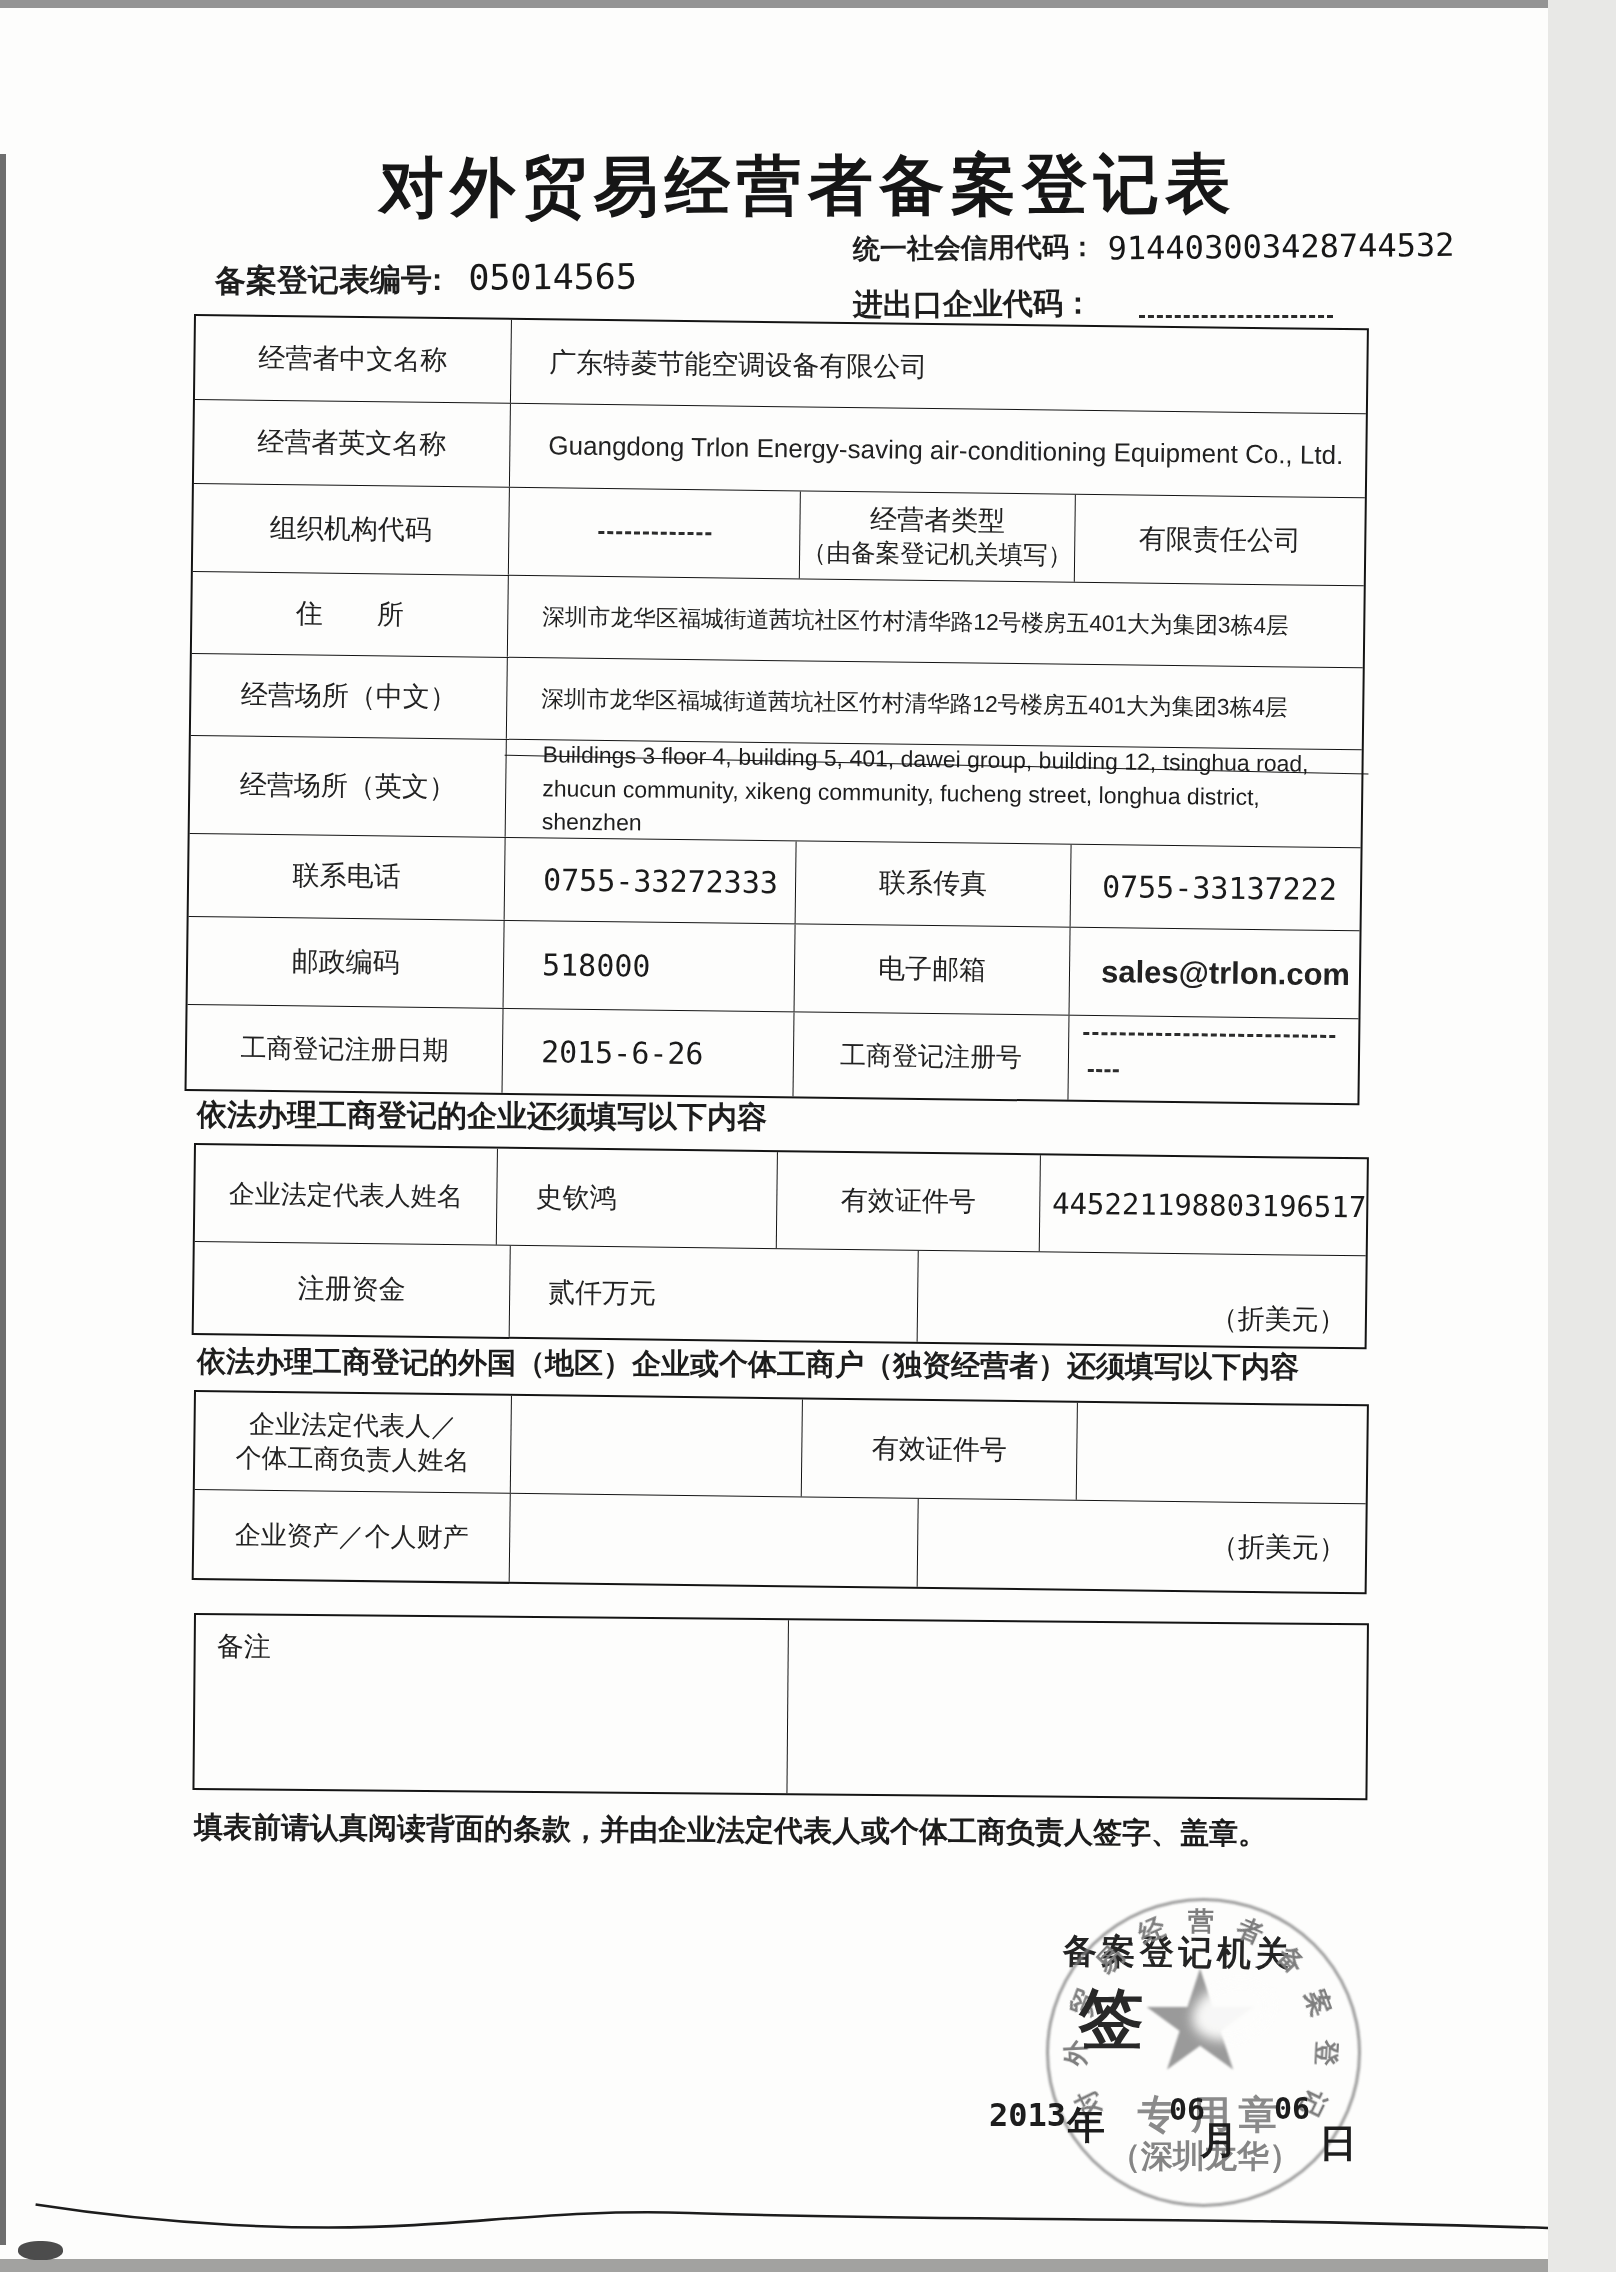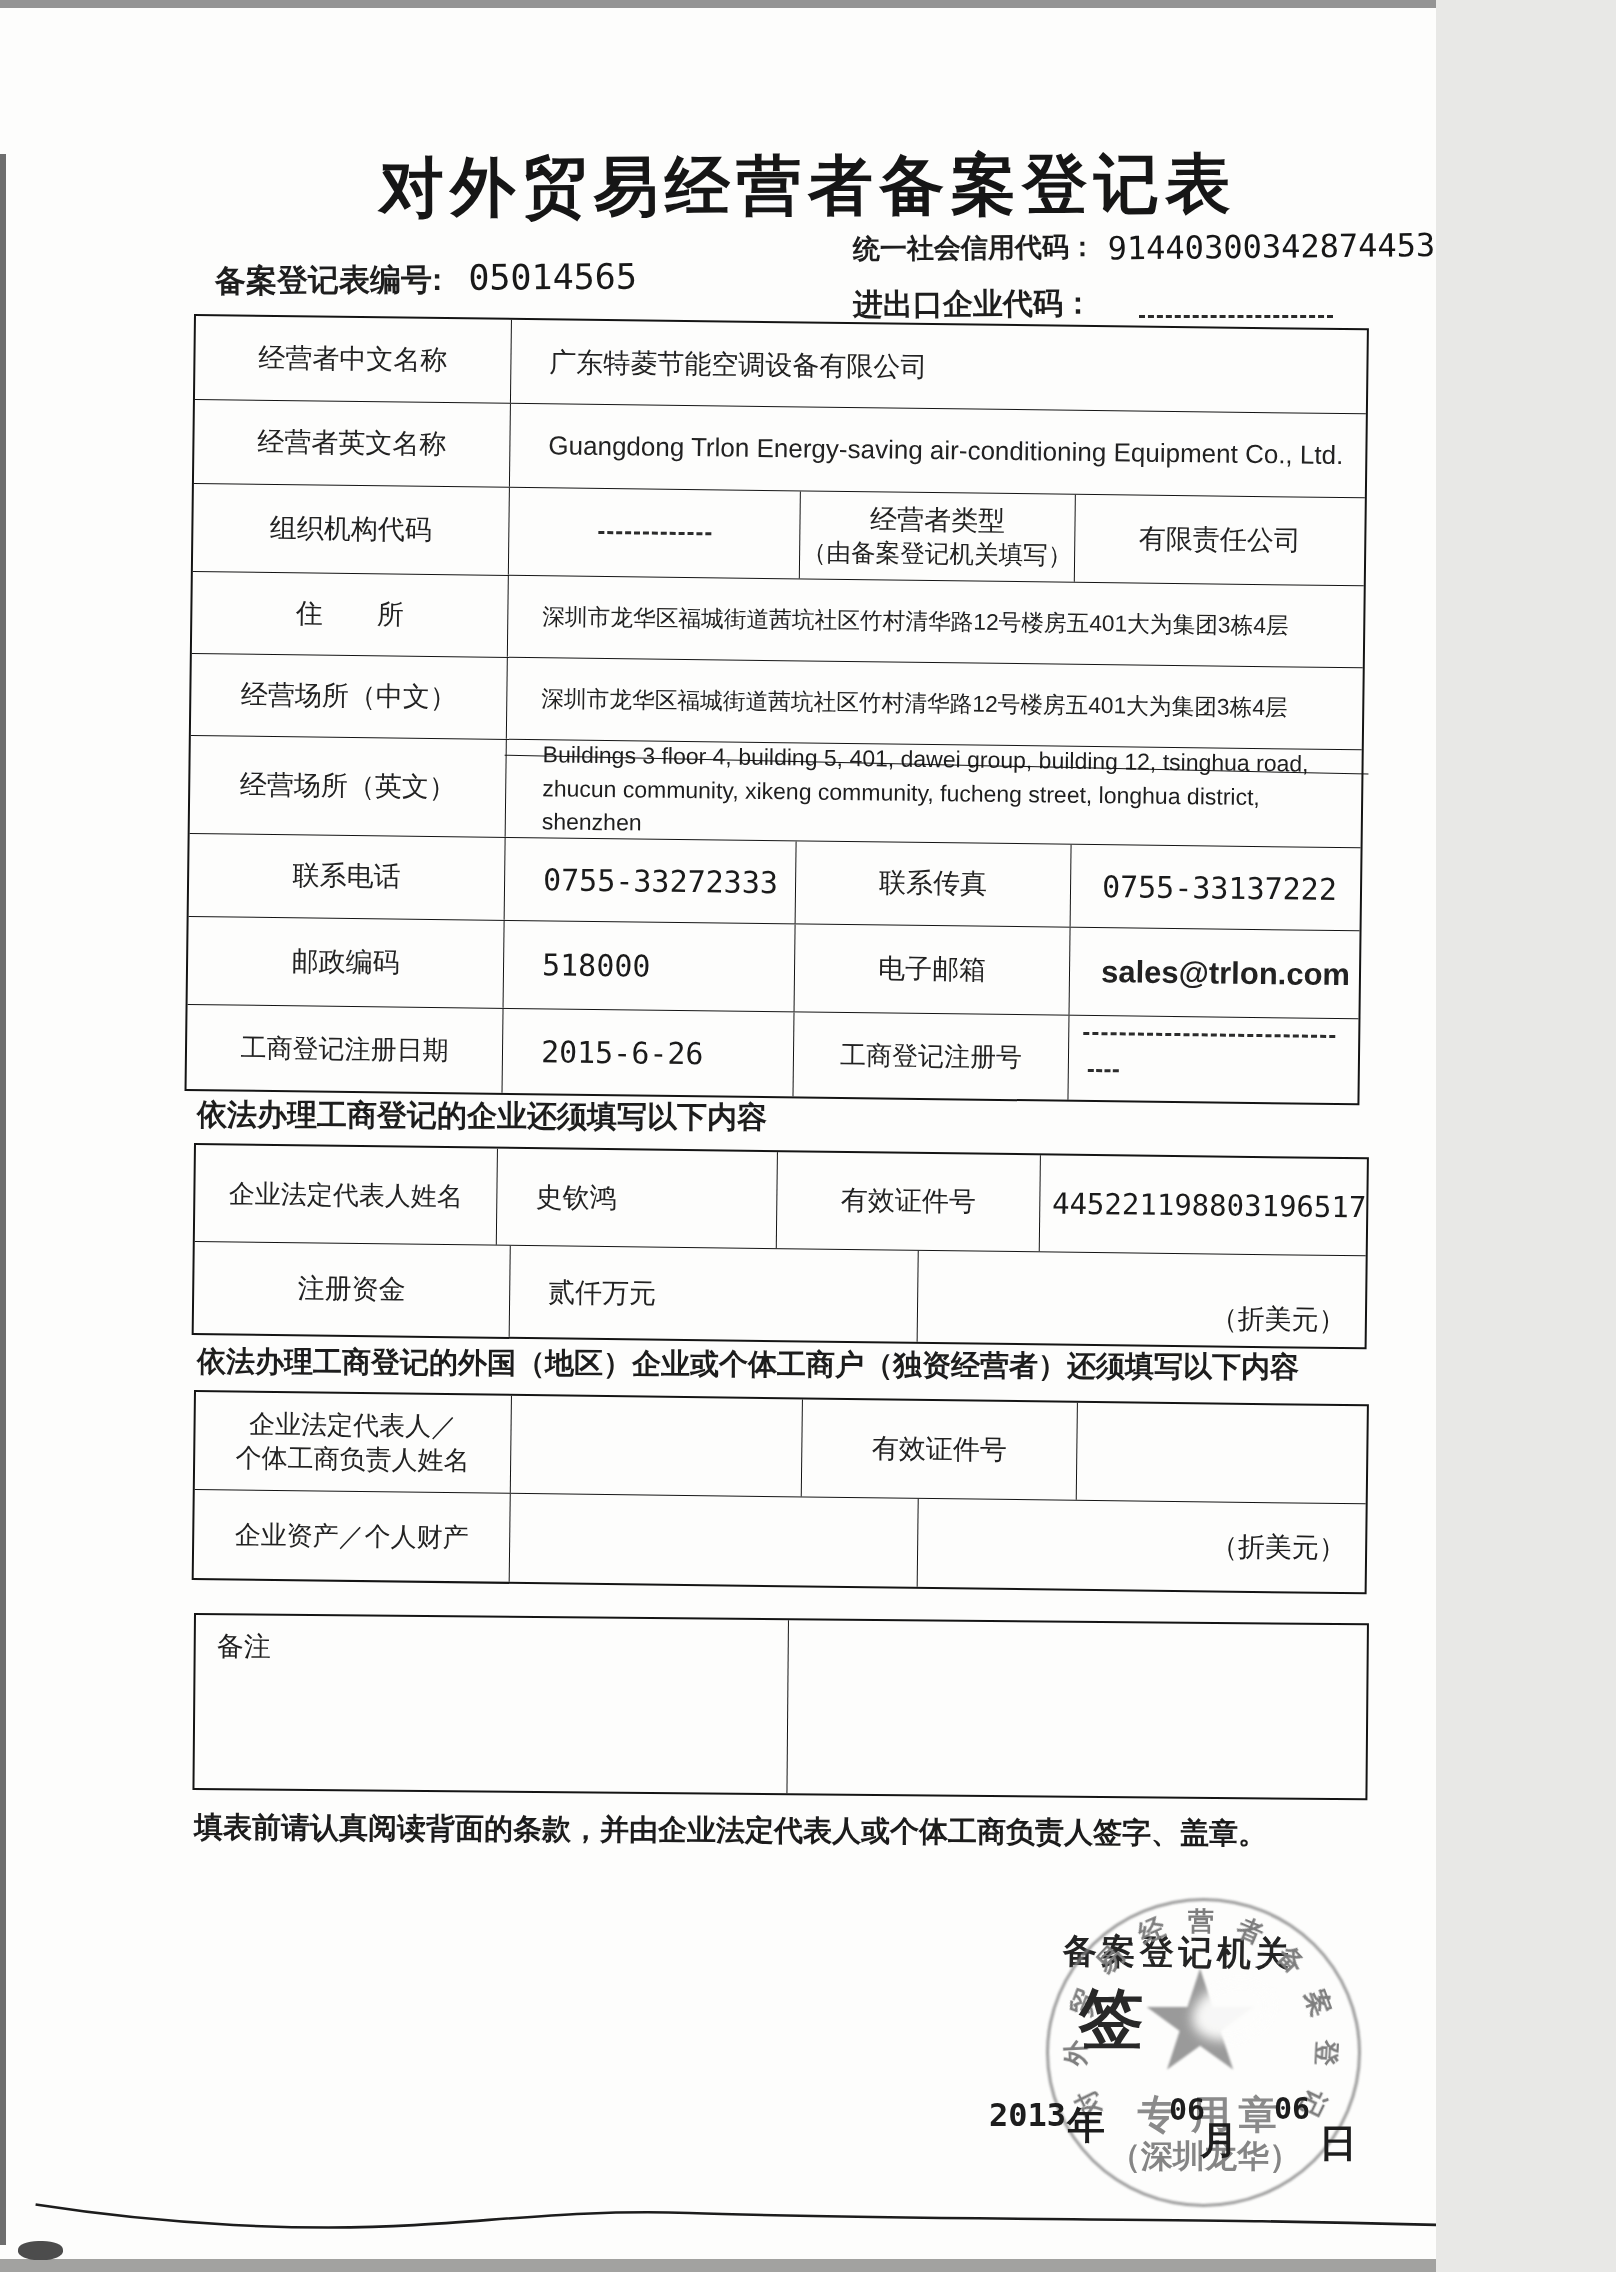--- a/index.html
+++ b/index.html
@@ -1,17 +1,17 @@
 <!DOCTYPE html>
 <html style="font-size:10.4px"><head>
 <meta charset="utf-8">
 <style>
   html,body{margin:0;padding:0;background:#e8e8e6;}
   #canvas{
-    position:relative; width:1436px; height:2273px; overflow:hidden;
+    position:relative; width:1548px; height:2273px; overflow:hidden;
     background:#fdfdfc; color:#1e1e1e;
     font-family:"Liberation Sans","DejaVu Sans",sans-serif;
   }
   .mono{font-family:"DejaVu Sans Mono","Liberation Mono",monospace;}
   .abs{position:absolute;}
 
   
   .edge-top{left:0;top:0;width:1583px;height:8.4px;background:#949494;}
   .edge-left{left:0;top:154px;width:5.8px;height:2091px;background:#6e6e6e;}
   .edge-bottom{left:0;top:2259px;width:1616px;height:13.6px;background:#a2a2a0;}

